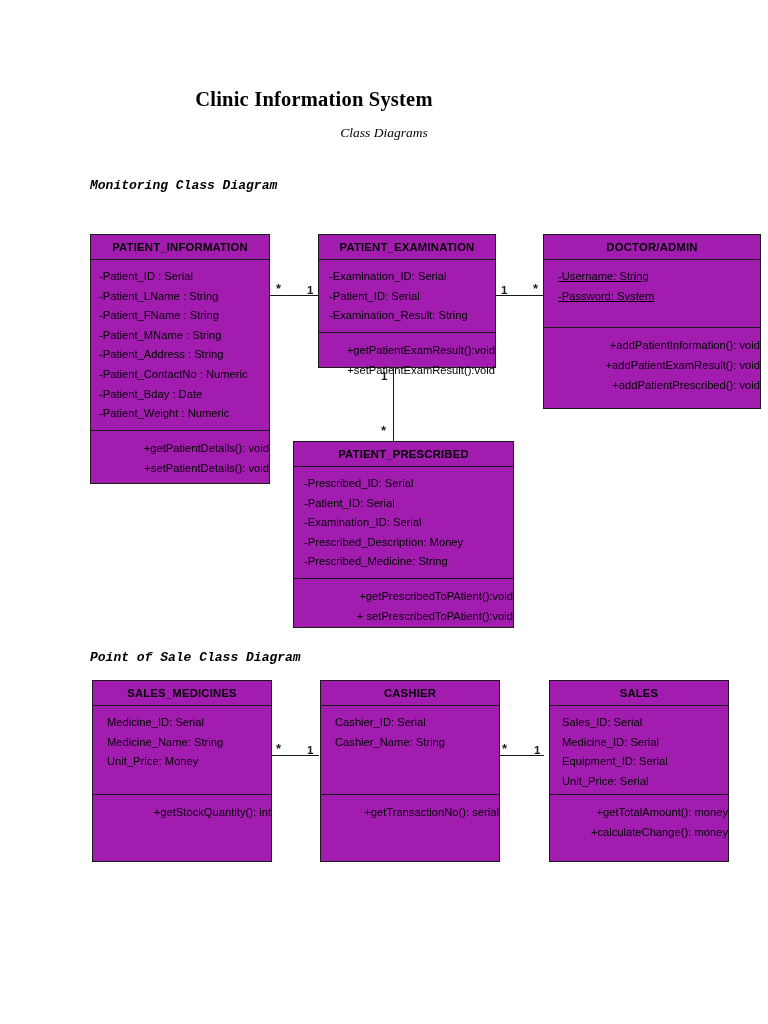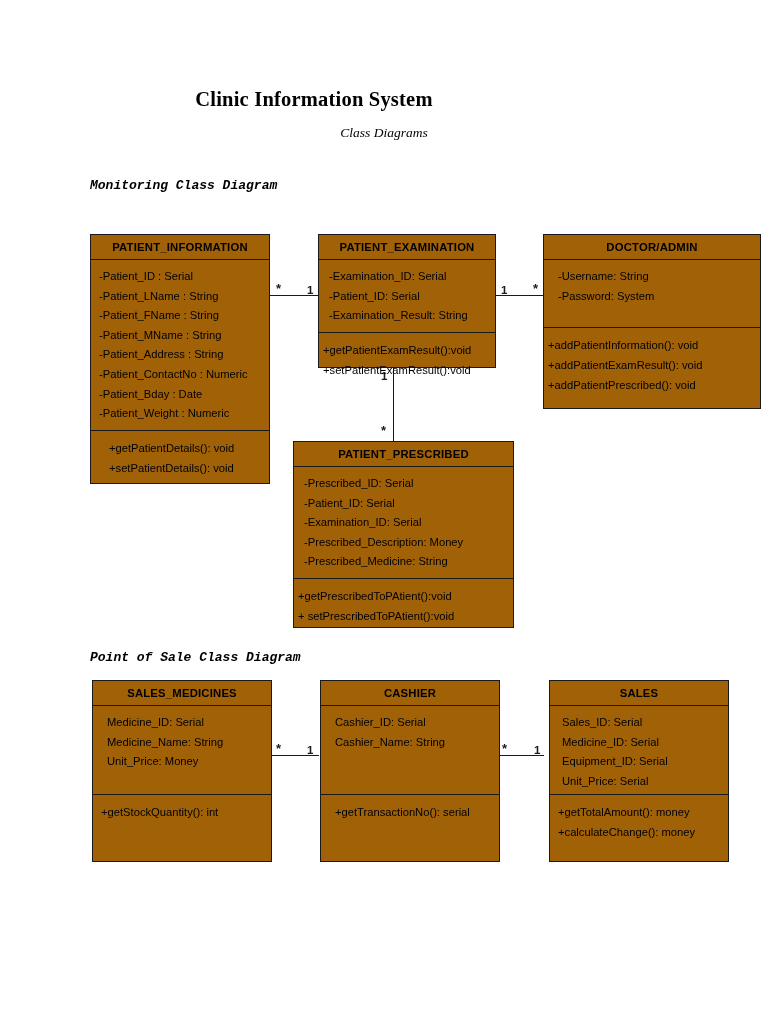--- a/index.html
+++ b/index.html
@@ -49,21 +49,21 @@
     font-size: 13px;
   }
   #sec-monitoring { left: 90px; top: 178px; }
   #sec-pos       { left: 90px; top: 650px; }
 
   
   .uml-box {
     position: absolute;
     box-sizing: border-box;
     border: 1.3px solid #1a1a1a;
-    background: #a16207;
+    background: #a21caf;
   }
   .uml-name {
     box-sizing: border-box;
     width: 100%;
     text-align: center;
     font-size: 11.3px;
     font-weight: bold;
     letter-spacing: 0.2px;
     padding: 6px 2px 6px;
     border-bottom: 1.3px solid #1a1a1a;
@@ -76,20 +76,21 @@
   .uml-compartment.attrs {
     border-bottom: 1.3px solid #1a1a1a;
   }
   .uml-line {
     font-size: 11.2px;
     line-height: 19.6px;
     white-space: nowrap;
   }
   .uml-compartment.ops .uml-line {
     line-height: 20px;
+    text-align: right;
   }
   .indent-2 { padding-left: 10px; }
 
   
   .conn {
     position: absolute;
     background: #1a1a1a;
   }
   .conn.h { height: 1.3px; }
   .conn.v { width: 1.3px; }
@@ -159,21 +160,21 @@
       <div class="uml-line">-Examination_Result: String</div>
     </div>
     <div class="uml-compartment ops" style="padding-left:4px;">
       <div class="uml-line">+getPatientExamResult():void</div>
       <div class="uml-line">+setPatientExamResult():void</div>
     </div>
   </div>
 
   <div class="uml-box" id="box-doctor-admin" style="left:543px; top:234px; width:218px; height:175px;">
     <div class="uml-name">DOCTOR/ADMIN</div>
-    <div class="uml-compartment attrs" style="height:68px; padding-left:14px;">
+    <div class="uml-compartment attrs" style="height:68px; padding-left:14px;text-decoration:underline;">
       <div class="uml-line">-Username: String</div>
       <div class="uml-line">-Password: System</div>
     </div>
     <div class="uml-compartment ops" style="padding-left:4px;">
       <div class="uml-line">+addPatientInformation(): void</div>
       <div class="uml-line">+addPatientExamResult(): void</div>
       <div class="uml-line">+addPatientPrescribed(): void</div>
     </div>
   </div>
 

